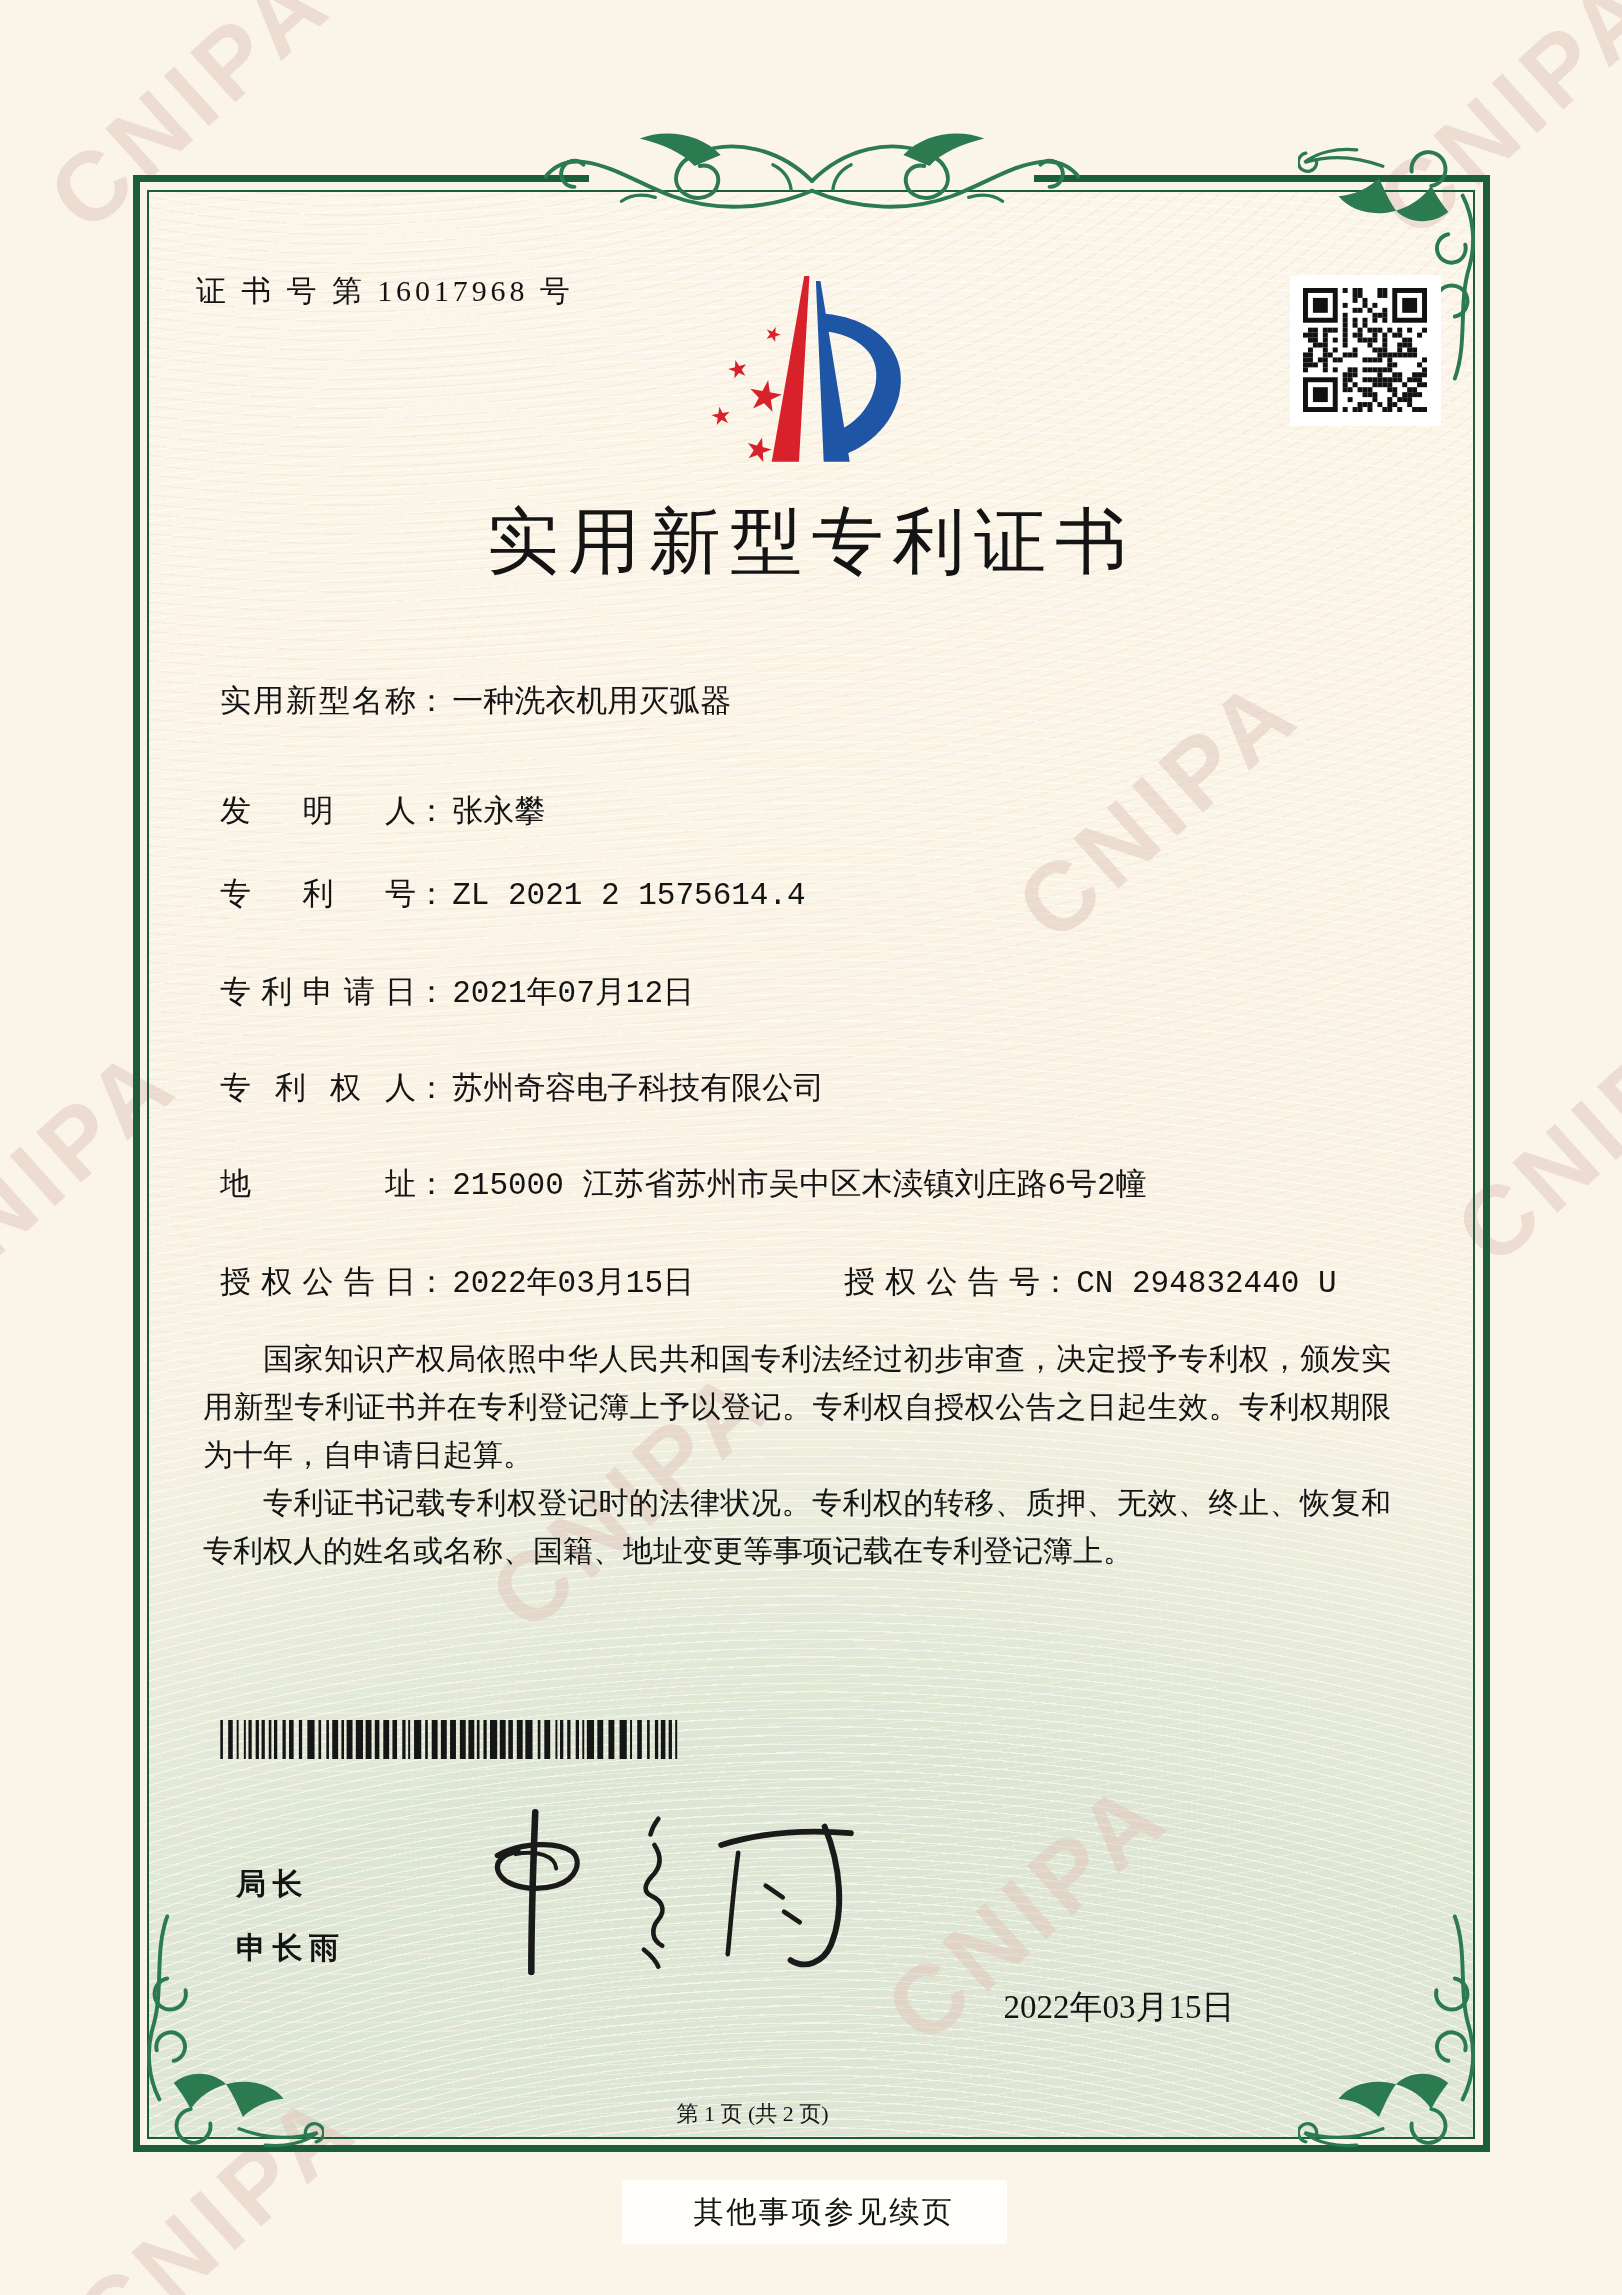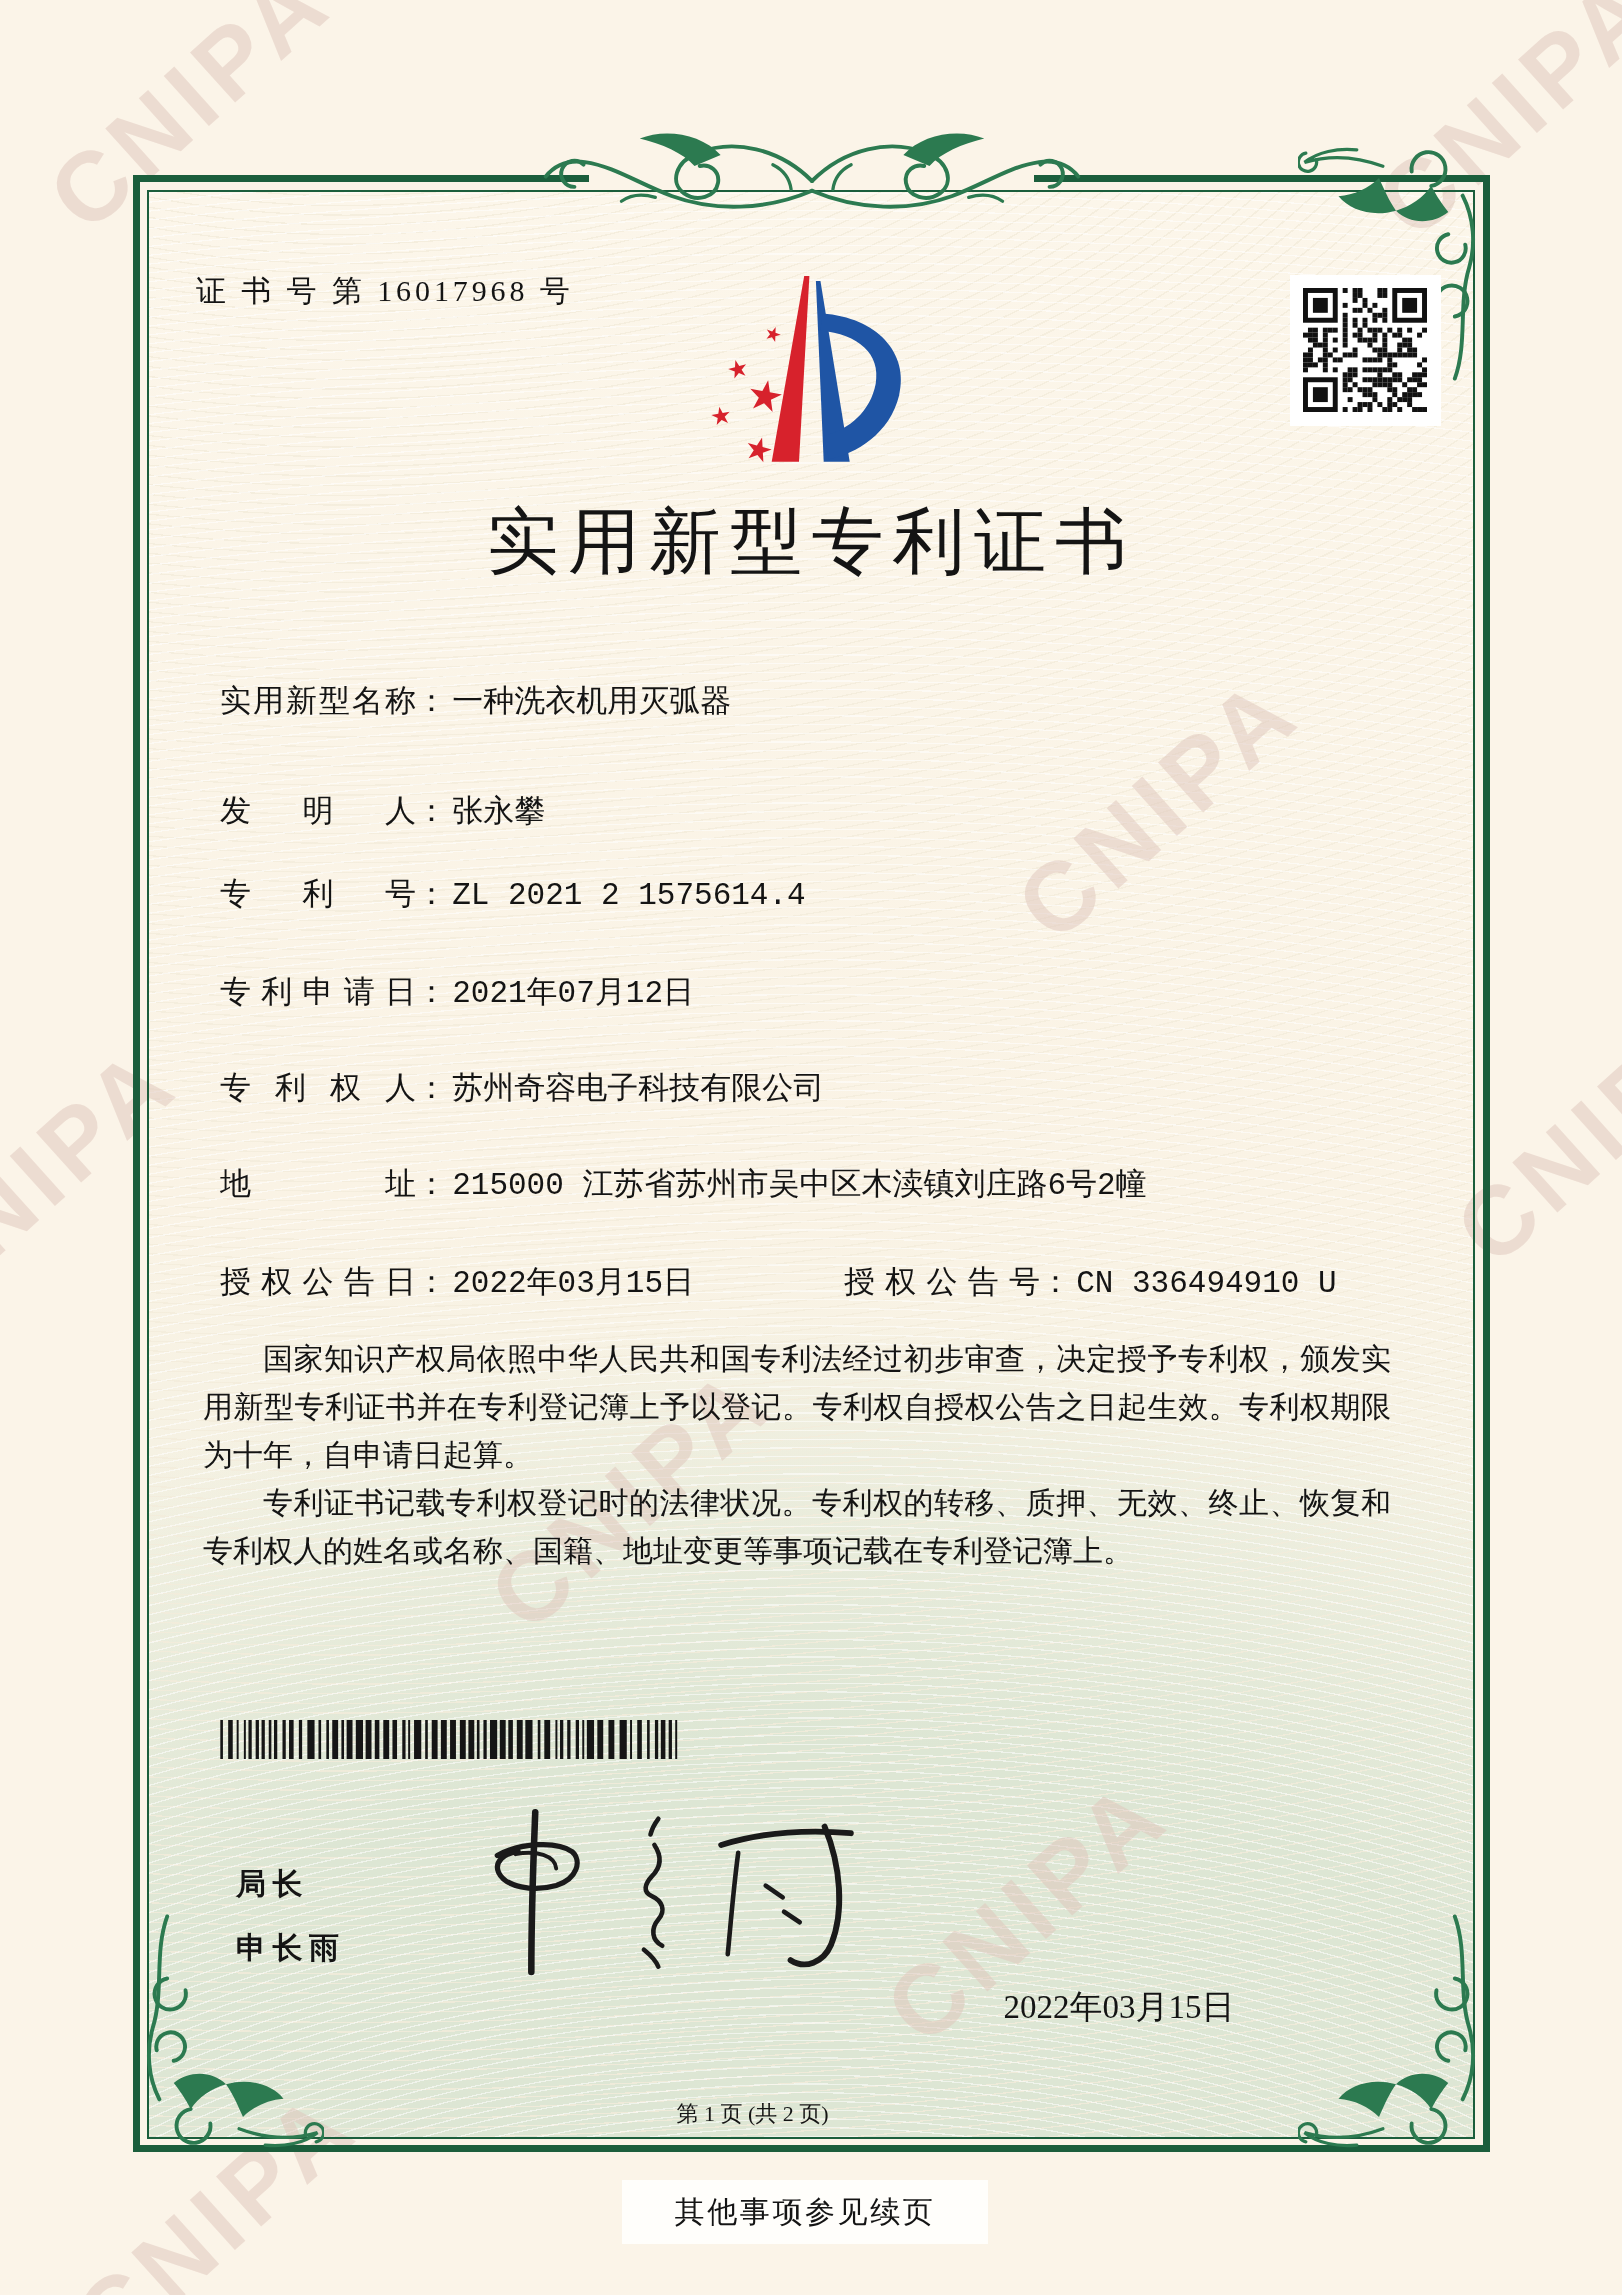--- a/index.html
+++ b/index.html
@@ -47,21 +47,21 @@
   .bodytext p{margin:0;text-indent:60px;}
   .barcode{position:absolute;left:219px;top:1720px;width:468px;height:39px;}
   .barcode svg{width:100%;height:100%;}
   .signer{position:absolute;left:236px;font-size:30px;font-weight:700;
           font-family:"Liberation Sans","DejaVu Sans",sans-serif;letter-spacing:6.5px;}
   .signature{position:absolute;left:458px;top:1807px;width:419px;height:177px;}
   .grantdate{position:absolute;left:936px;top:1985px;width:366px;text-align:center;
              font-size:33px;white-space:nowrap;}
   .pageno{position:absolute;left:556px;top:2099px;width:393px;text-align:center;font-size:22px;}
   .footnote{position:absolute;left:622px;top:2180px;width:366px;height:64px;background:#fffefb;
-            display:flex;align-items:center;justify-content:center;font-size:30px;letter-spacing:2.6px;}
+            display:flex;align-items:center;justify-content:center;font-size:30px;letter-spacing:2.6px;padding-left:19px;}
 </style>
 </head>
 <body>
 
 <svg width="0" height="0" style="position:absolute">
   <defs>
     <path id="star" d="M0,-1 L0.2245,-0.309 0.951,-0.309 0.363,0.118 0.588,0.809 0,0.382 -0.588,0.809 -0.363,0.118 -0.951,-0.309 -0.2245,-0.309 Z"></path>
     <g id="tc-half" fill="none" stroke="currentColor" stroke-width="6" stroke-linecap="round">
       <path d="M420,95 C470,45 540,30 595,52 C630,66 638,98 616,114 C596,128 568,120 564,98 C561,80 577,68 592,72"></path>
       <path d="M420,110 C490,140 570,142 635,118 C685,99 725,72 768,66 C795,62 815,72 828,88"></path>
@@ -376,21 +376,21 @@
   </div>
   <div class="field" style="top:1071px">
     <span class="flabel">专利权人</span><span>：</span><span class="fvalue">苏州奇容电子科技有限公司</span>
   </div>
   <div class="field" style="top:1167px">
     <span class="flabel">地址</span><span>：</span><span class="fvalue">215000 江苏省苏州市吴中区木渎镇刘庄路6号2幢</span>
   </div>
   <div class="field" style="top:1265px">
     <span class="flabel">授权公告日</span><span>：</span><span class="fvalue">2022年03月15日</span>
     <span class="field2">
-      <span class="flabel">授权公告号</span><span>：</span><span class="fvalue">CN 336494910 U</span>
+      <span class="flabel">授权公告号</span><span>：</span><span class="fvalue">CN 294832440 U</span>
     </span>
   </div>
 
   <div class="bodytext">
     <p>国家知识产权局依照中华人民共和国专利法经过初步审查，决定授予专利权，颁发实用新型专利证书并在专利登记簿上予以登记。专利权自授权公告之日起生效。专利权期限为十年，自申请日起算。</p>
     <p>专利证书记载专利权登记时的法律状况。专利权的转移、质押、无效、终止、恢复和专利权人的姓名或名称、国籍、地址变更等事项记载在专利登记簿上。</p>
   </div>
 
   <div class="barcode">
     <svg id="bc" viewBox="0 0 715 60" preserveAspectRatio="none">

